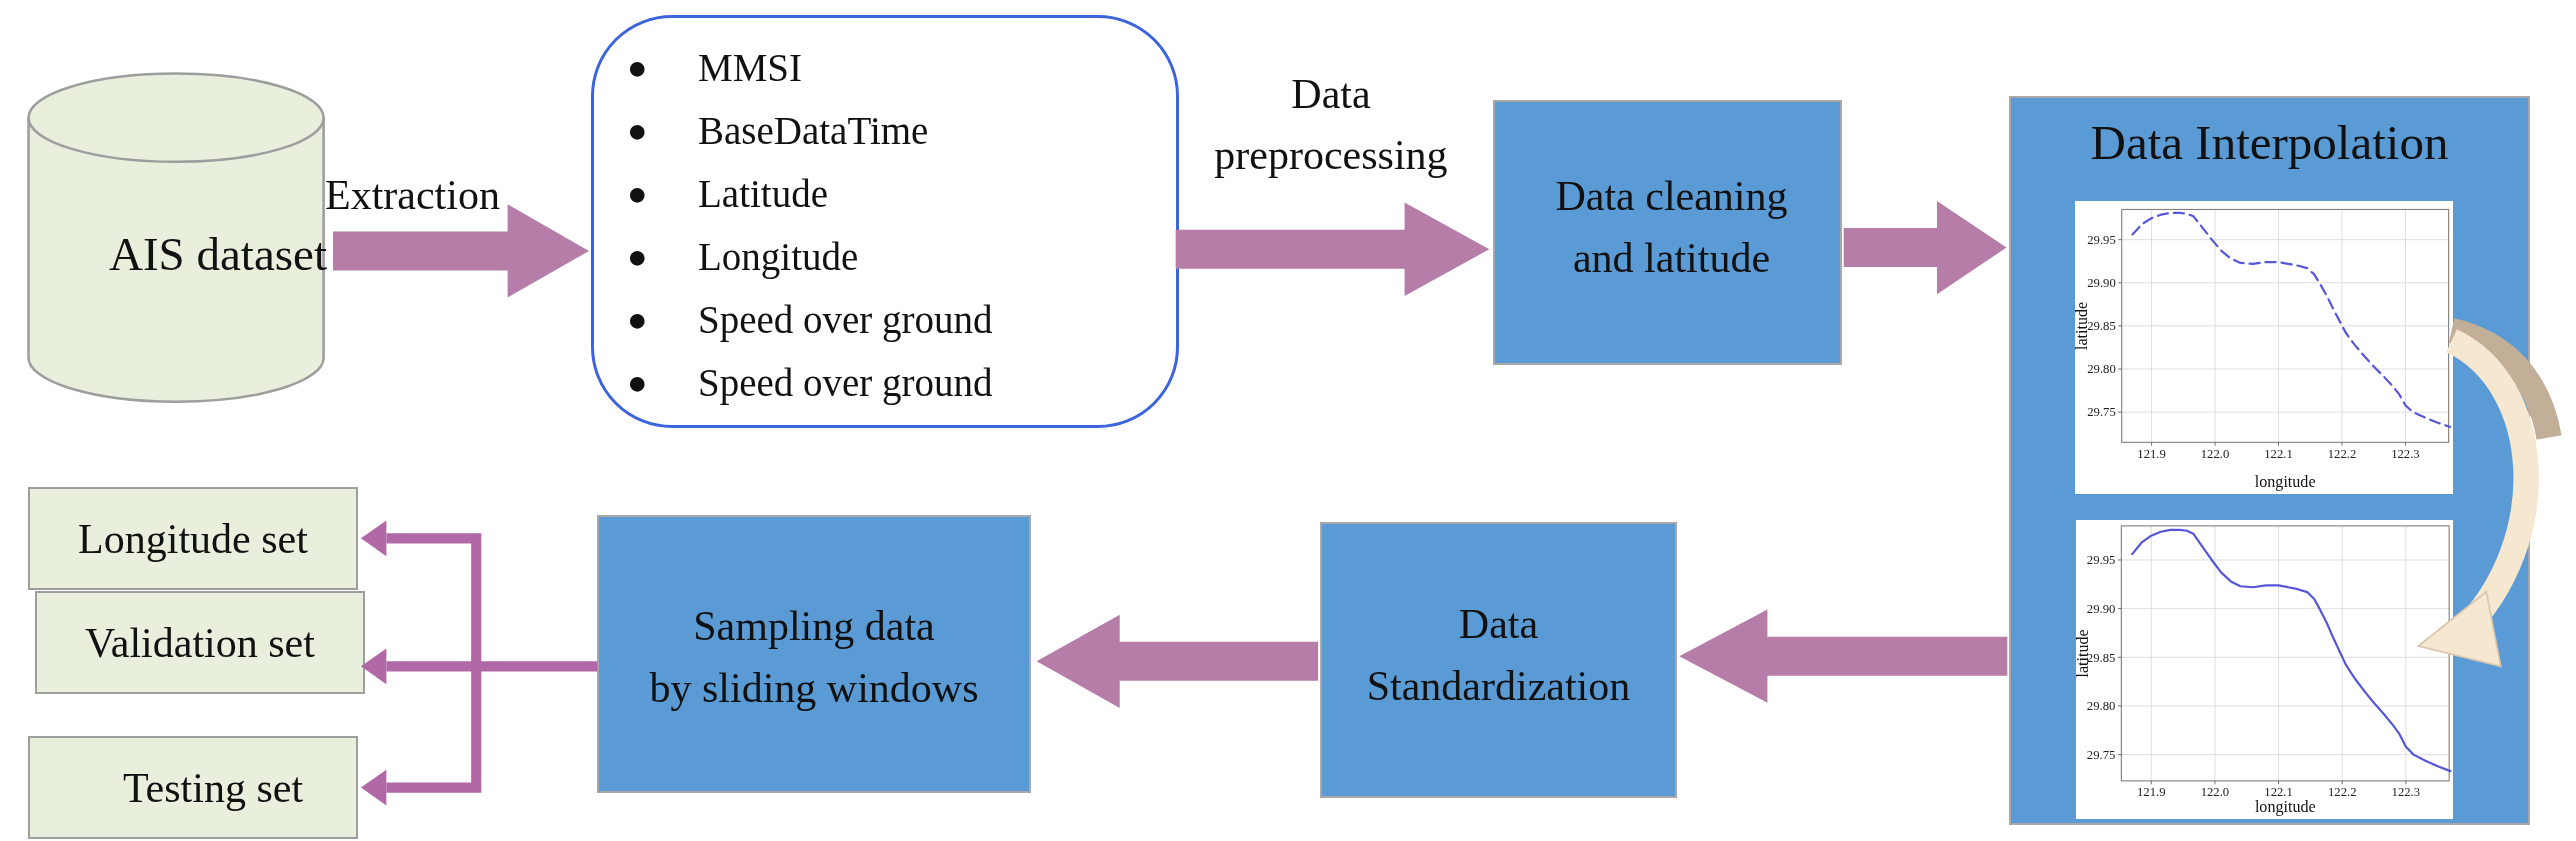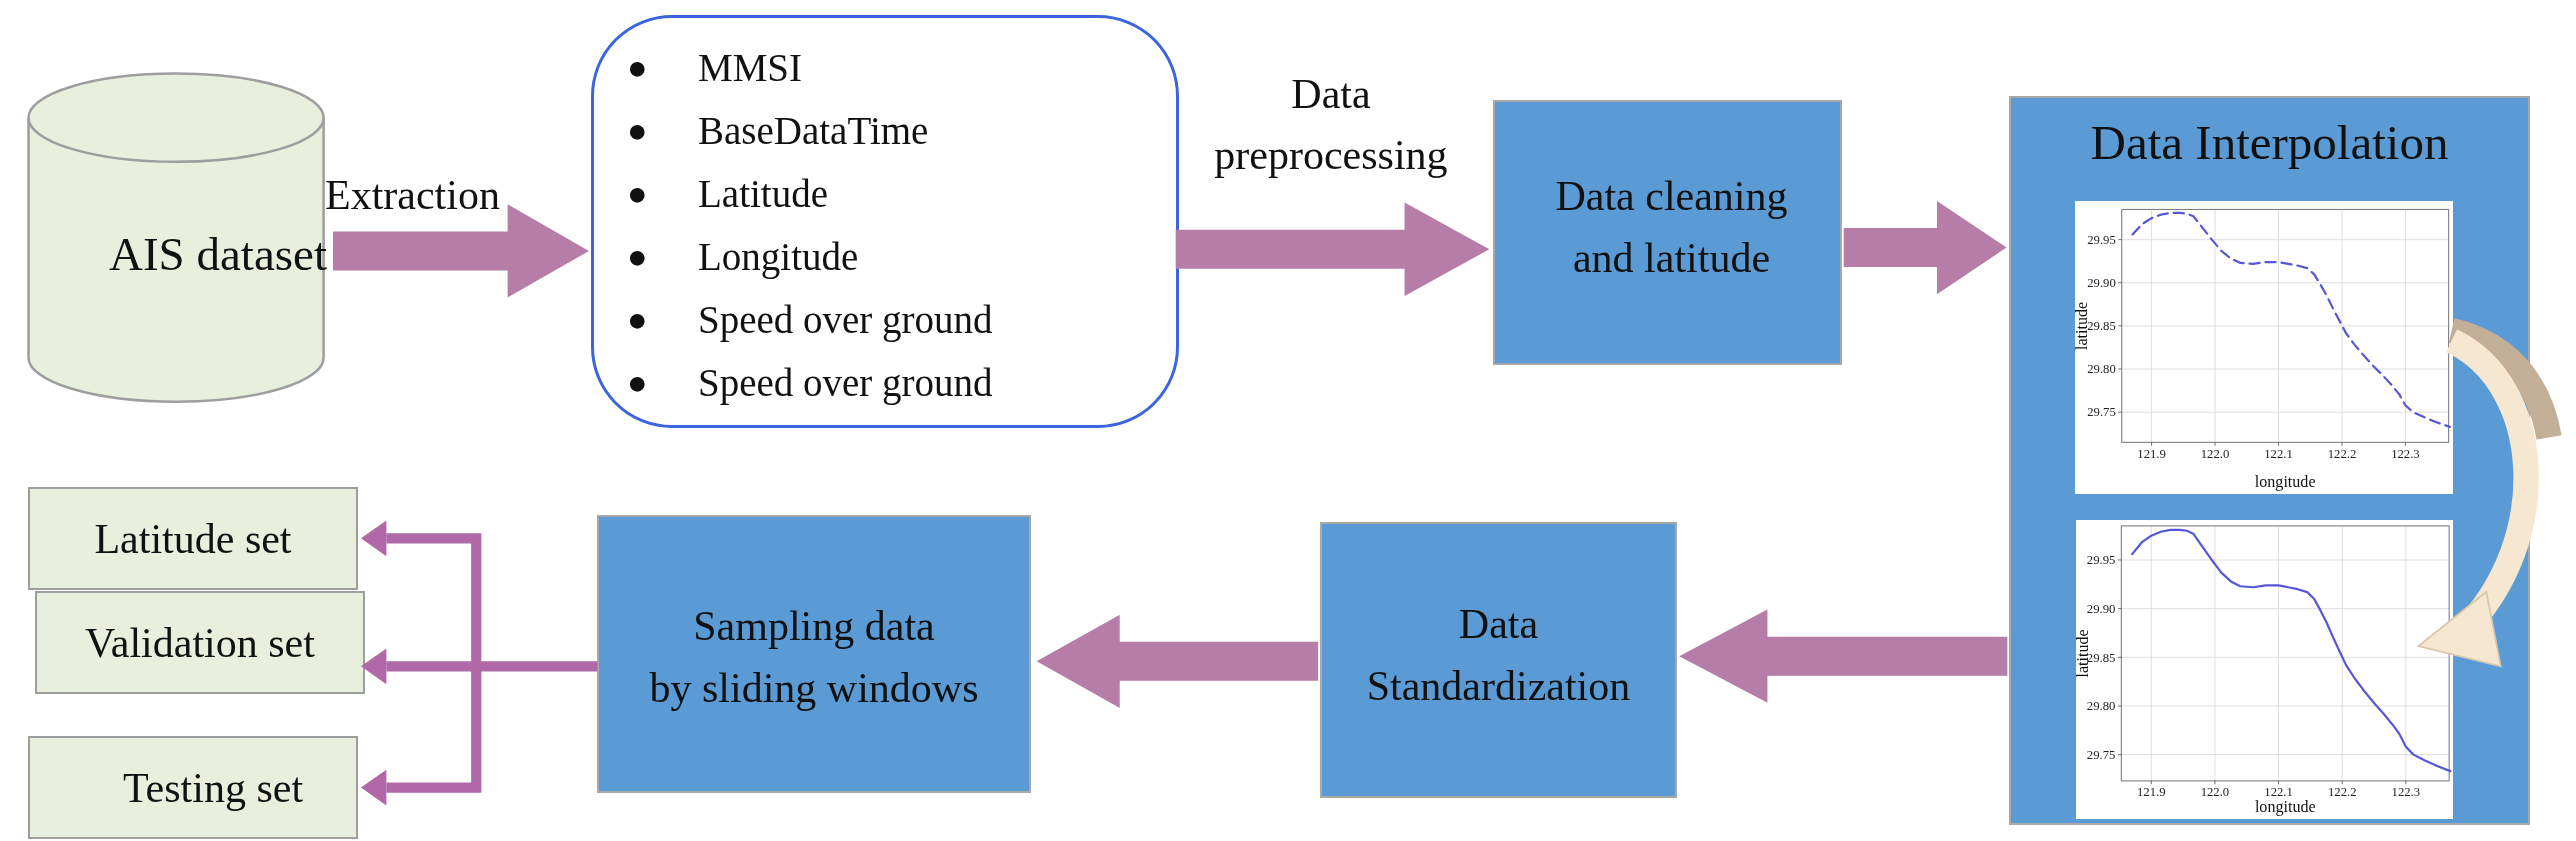--- a/index.html
+++ b/index.html
@@ -205,21 +205,21 @@
     <div>Data</div>
     <div>Standardization</div>
   </div>
 
   <div class="abs blue-box" id="sampling-box">
     <div>Sampling data</div>
     <div>by sliding windows</div>
   </div>
 
   <div class="abs set-box" id="training-box">
-    <span>Latitude set</span>
+    <span>Longitude set</span>
   </div>
   <div class="abs set-box" id="validation-box">
     <span>Validation set</span>
   </div>
   <div class="abs set-box" id="testing-box">
     <span>Testing set</span>
   </div>
 
   <svg class="abs" id="overlay" viewBox="0 0 3037 992">
 

